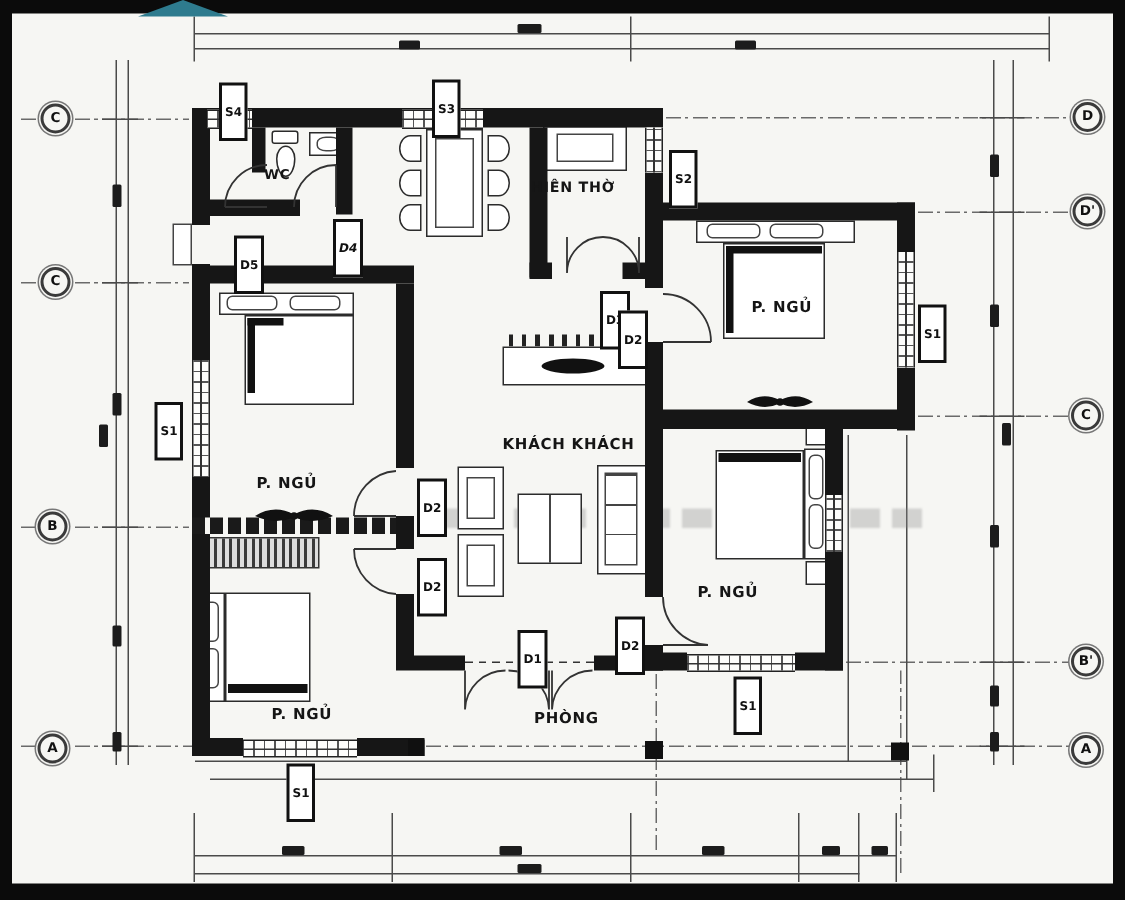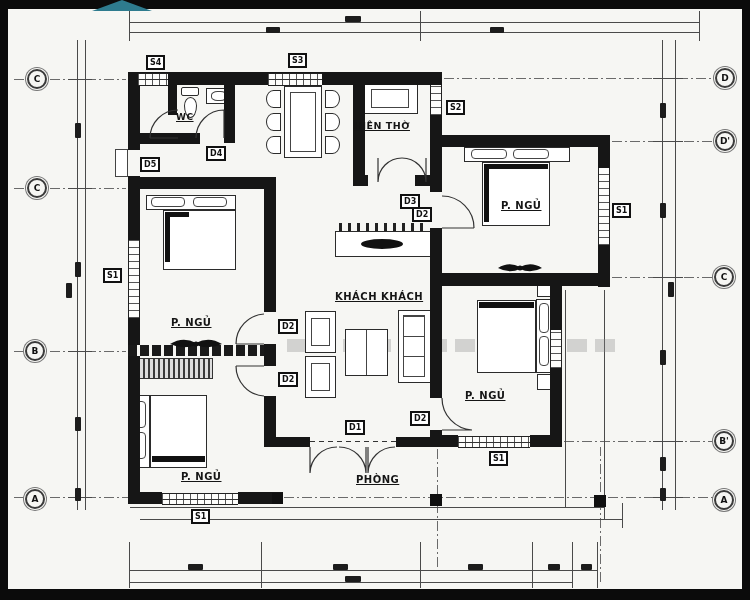--- a/index.html
+++ b/index.html
@@ -28,23 +28,23 @@
   
   .furn{position:absolute;border:1.5px solid #2b2b2b;background:#fff;z-index:6;box-sizing:border-box;}
   .furn2{position:absolute;border:1px solid #444;background:#fff;z-index:6;box-sizing:border-box;}
   .ink{position:absolute;background:#111;z-index:6;}
   .hatch{position:absolute;border:1px solid #333;z-index:6;
     background:repeating-linear-gradient(90deg,#3a3a3a 0 2px,#ddd 2px 5px);}
   .wallhatch{position:absolute;z-index:7;
     background:repeating-linear-gradient(90deg,#1a1a1a 0 9px,#f6f6f3 9px 12px);}
   
   .tag{position:absolute;border:2px solid #111;background:#fff;color:#111;
-       font:bold 8px "DejaVu Sans",sans-serif;line-height:11px;padding:0 2px;z-index:12;}
+       font:bold 8px "DejaVu Sans",sans-serif;line-height:11px;padding:12px 2px;z-index:12;}
   .rlabel{position:absolute;font:bold 10px "DejaVu Sans",sans-serif;color:#151515;
-       letter-spacing:.5px;white-space:nowrap;z-index:12;text-decoration:underline;}
+       letter-spacing:.5px;white-space:nowrap;z-index:12;}
   .gmark{position:absolute;width:20px;height:20px;border:2px solid #3a3a3a;border-radius:50%;
        background:#f6f6f3;color:#111;font:bold 9px "DejaVu Sans",sans-serif;
        display:flex;align-items:center;justify-content:center;z-index:12;
        box-shadow:0 0 0 1px #f6f6f3,0 0 0 2px #777;box-sizing:border-box;}
   .wm{position:absolute;height:13px;z-index:5;opacity:.33;filter:blur(.7px);
     background:repeating-linear-gradient(90deg,#8a8a8a 0 20px,transparent 20px 28px);}
   svg.ov{position:absolute;left:0;top:0;z-index:9;}
 </style>
 </head>
 <body>
@@ -244,22 +244,22 @@
     </g>
   </svg>
 
   <div class="tag" style="left:146px;top:55px;">S4</div>
   <div class="tag" style="left:288px;top:53px;">S3</div>
   <div class="tag" style="left:446px;top:100px;">S2</div>
   <div class="tag" style="left:103px;top:268px;">S1</div>
   <div class="tag" style="left:612px;top:203px;">S1</div>
   <div class="tag" style="left:191px;top:509px;">S1</div>
   <div class="tag" style="left:489px;top:451px;">S1</div>
-  <div class="tag" style="left:140px;top:157px;">D5</div>
-  <div class="tag" style="left:206px;top:146px;">D4</div>
+  <div class="tag" style="left:156px;top:157px;">D5</div>
+  <div class="tag" style="left:222px;top:146px;font-style:italic;">D4</div>
   <div class="tag" style="left:400px;top:194px;">D3</div>
   <div class="tag" style="left:412px;top:207px;">D2</div>
   <div class="tag" style="left:278px;top:319px;">D2</div>
   <div class="tag" style="left:278px;top:372px;">D2</div>
   <div class="tag" style="left:410px;top:411px;">D2</div>
   <div class="tag" style="left:345px;top:420px;">D1</div>
 
   <div class="rlabel" style="left:176px;top:112px;font-size:9px;">WC</div>
   <div class="rlabel" style="left:354px;top:120px;font-size:9.5px;">HIÊN THỜ</div>
   <div class="rlabel" style="left:501px;top:200px;">P. NGỦ</div>

